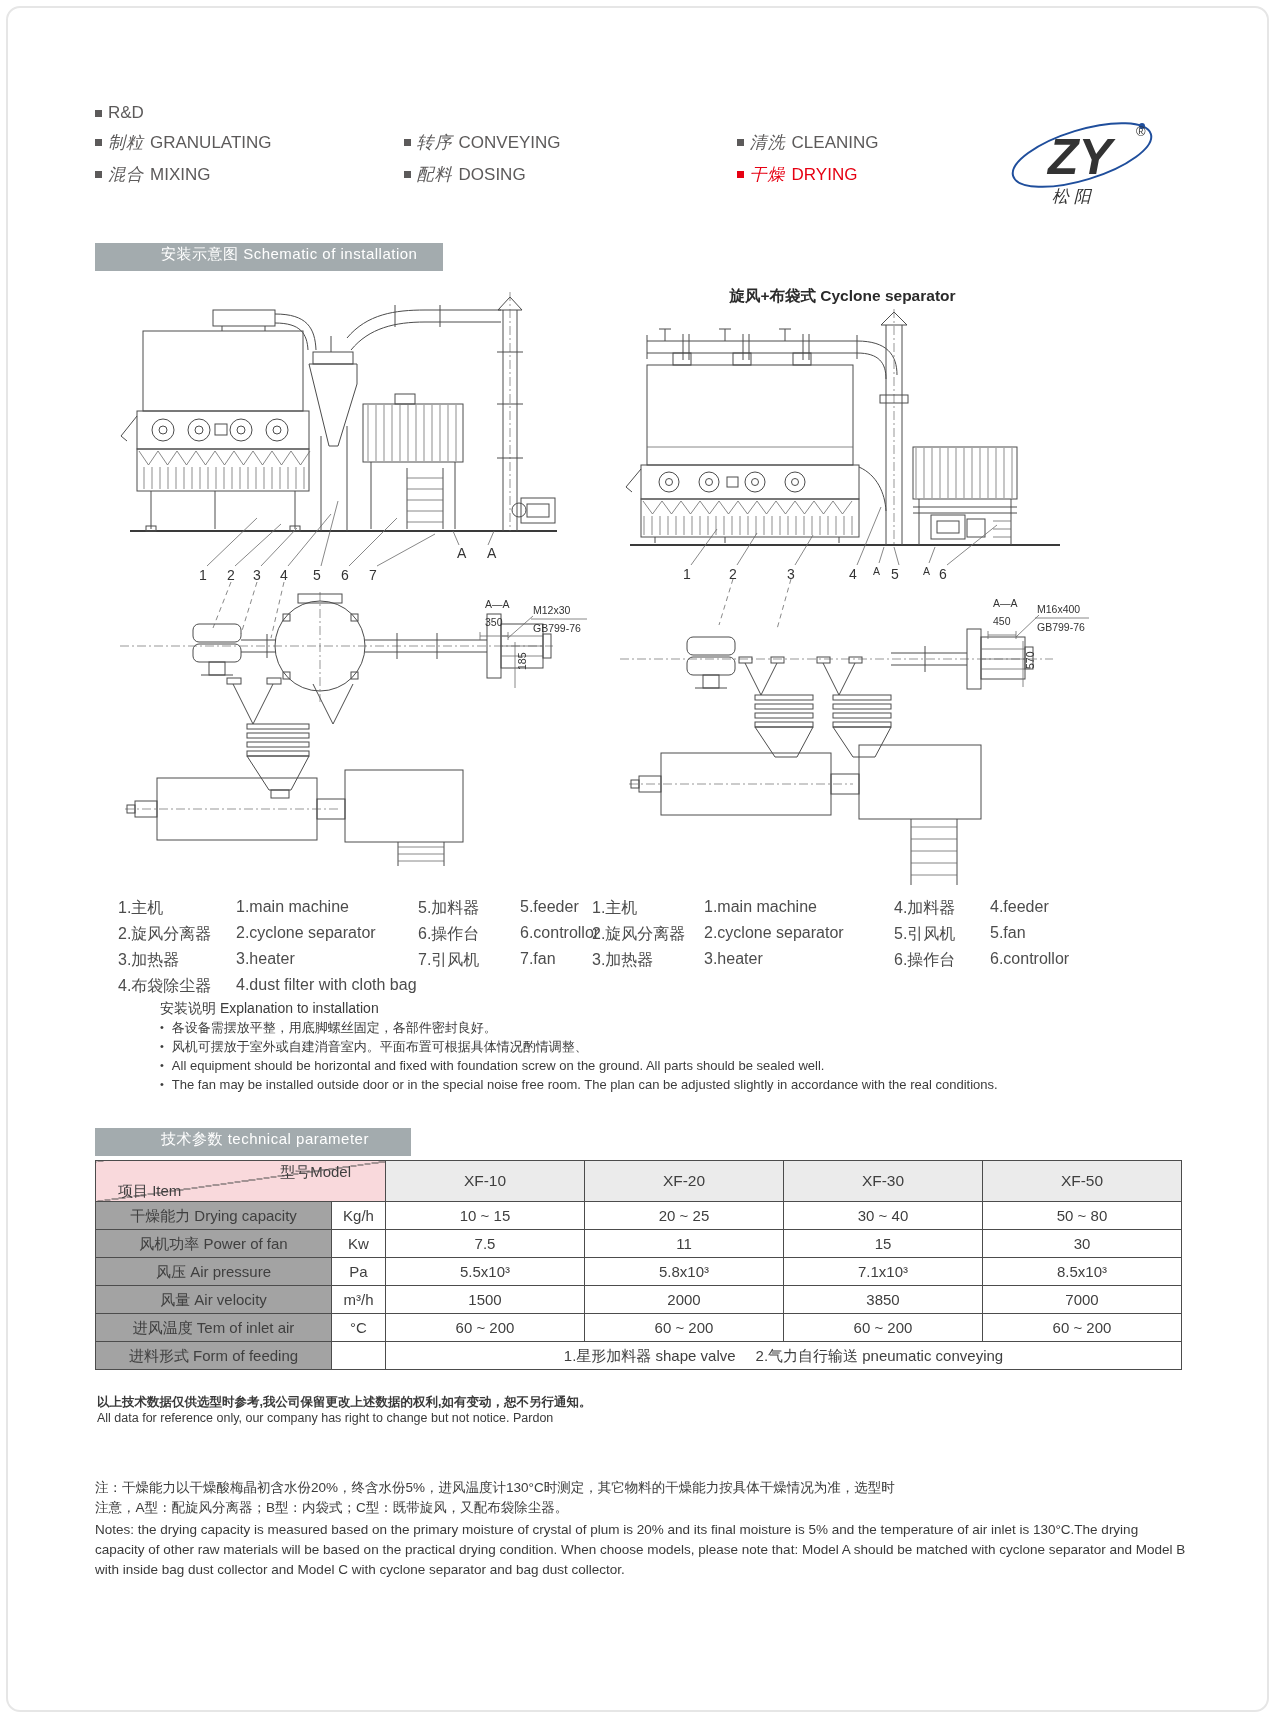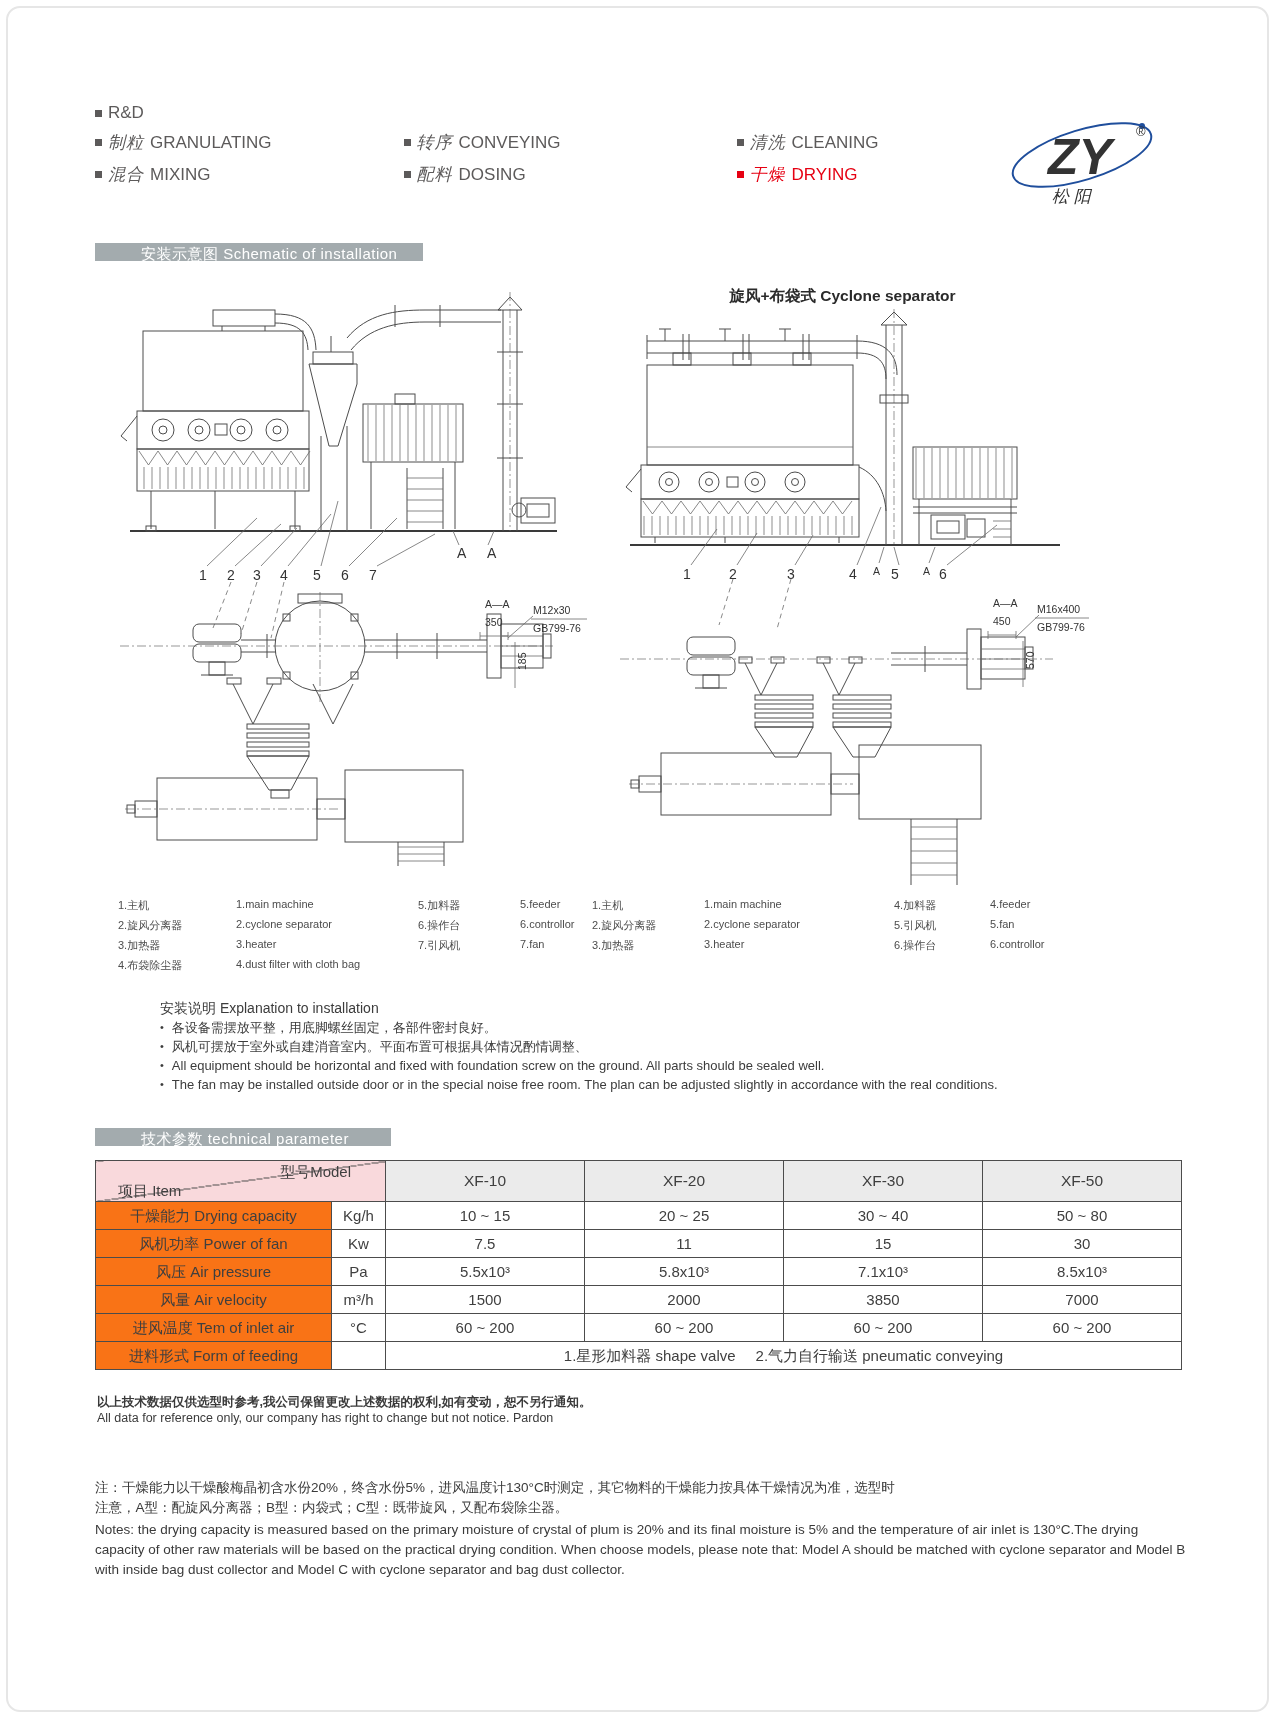--- a/index.html
+++ b/index.html
@@ -12,48 +12,48 @@
   .page-frame{position:absolute;inset:6px;border:2px solid #e6e6e6;border-radius:14px;pointer-events:none;}
 
   
   .menu-item{display:flex;align-items:center;gap:6px;font-size:17px;color:#5c5a5a;white-space:nowrap;}
   .menu-item .sq{width:7px;height:7px;background:#5c5a5a;display:inline-block;}
   .menu-item .cn{letter-spacing:1px;font-style:italic;}
   .menu-item.active{color:#e60012;}
   .menu-item.active .sq{background:#e60012;}
 
   
-  .section-bar{background:#a3abae;color:#ffffff;font-size:15px;line-height:22px;height:18px;
-    padding-left:46px;letter-spacing:.5px;white-space:nowrap;}
+  .section-bar{background:#a3abae;color:#ffffff;font-size:15px;line-height:22px;height:28px;
+    padding-left:66px;letter-spacing:.5px;white-space:nowrap;}
 
   
   .diag-caption{font-size:15.5px;font-weight:bold;color:#2a2a2a;text-align:center;white-space:nowrap;}
   svg .ln{stroke:#4c4c4c;stroke-width:1;fill:none;}
   svg .thk{stroke:#3a3a3a;stroke-width:2.2;fill:none;}
   svg .thin{stroke:#6a6a6a;stroke-width:.8;fill:none;}
   svg .cl{stroke:#6a6a6a;stroke-width:.7;fill:none;stroke-dasharray:9 3 2 3;}
   svg .dash{stroke:#6a6a6a;stroke-width:.8;fill:none;stroke-dasharray:5 4;}
   svg text{fill:#333;font-family:"Liberation Sans",sans-serif;}
   svg .num{font-size:14px;}
   svg .dim{font-size:10.5px;}
 
   
   .legend{display:grid;grid-template-columns:118px 182px 102px 130px;row-gap:5px;
-    font-size:11px;color:#4c4c4c;}
+    font-size:16px;color:#4c4c4c;}
   .legend span{white-space:nowrap;}
 
   
   .notes-title{font-size:14px;color:#3c3c3c;}
   .note-line{font-size:13px;color:#3c3c3c;line-height:19px;display:flex;gap:8px;}
   .note-line .b{font-size:11px;line-height:19px;}
 
   
   table.param{border-collapse:collapse;table-layout:fixed;width:1086px;font-size:15px;color:#3f3f3f;}
   table.param td{border:1.4px solid #4c4c4c;text-align:center;padding:0;height:27px;line-height:27px;white-space:nowrap;}
-  table.param td.lbl{background:#f97316;}
+  table.param td.lbl{background:#a3a3a3;}
   table.param td.mdl{background:#ebebeb;height:40px;line-height:40px;font-size:15.5px;}
   td.diag-cell{background-color:#f9d9dc;position:relative;height:40px;
     background-image:linear-gradient(to bottom right,transparent 49.5%,#4c4c4c 49.5%,#4c4c4c 50.6%,transparent 50.6%);}
   .diag-item{position:absolute;left:22px;bottom:2px;font-size:15px;line-height:16px;}
   .diag-model{position:absolute;right:34px;top:3px;font-size:15px;line-height:16px;}
   .feed-val span{display:inline-block;}
   .feed-val span+span{margin-left:20px;}
 
   .small-note{font-size:12.5px;color:#3a3a3a;line-height:16px;white-space:nowrap;}
   .footnote{font-size:13.5px;color:#3a3a3a;line-height:20px;}

